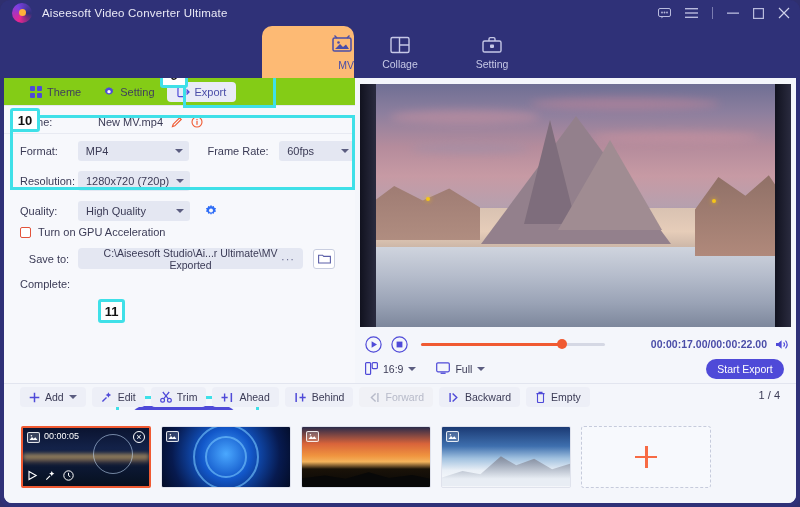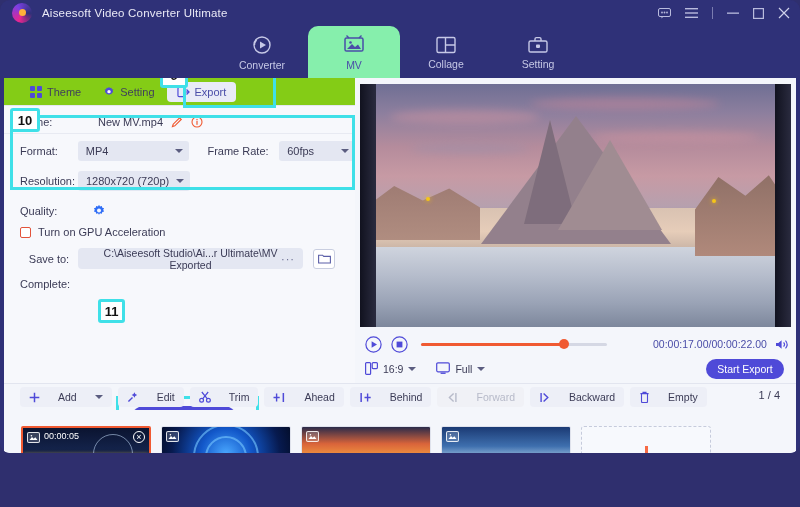--- a/index.html
+++ b/index.html
@@ -4,21 +4,21 @@
 <style>
   * { box-sizing: border-box; margin:0; padding:0; }
   html,body { width:800px; height:507px; overflow:hidden; }
   body {
     font-family: "Liberation Sans", sans-serif;
     font-size: 11px;
     background: #2f2f6e;
     color: #3b3b56;
   }
   .window {
-    position:absolute; left:0; top:0; width:800px; height:453px;
+    position:absolute; left:0; top:0; width:800px; height:507px;
     background:#2f3178;
     border-radius:10px;
     overflow:hidden;
   }
 
   
   .titlebar {
     position:absolute; left:0; top:0; width:800px; height:26px;
     display:flex; align-items:center;
   }
@@ -46,21 +46,21 @@
   .tabbar {
     position:absolute; left:0; top:26px; width:800px; height:52px;
     display:flex; justify-content:center; align-items:flex-end; gap:0;
   }
   .tab {
     width:92px; height:52px;
     display:flex; flex-direction:column; align-items:center; justify-content:center;
     gap:3px; color:#c6c8e6; font-size:10.5px;
     border-radius:10px 10px 0 0;
   }
-  .tab.active { background:#86efac; color:#4a4da8; }
+  .tab.active { background:#fdba74; color:#4a4da8;align-items:flex-end; }
   .tab svg { display:block; }
 
   
   .content {
     position:absolute; left:4px; top:78px; width:792px; height:425px;
     background:#f4f6fb; border-radius:0 0 8px 8px; overflow:hidden;
   }
   .leftpane {
     position:absolute; left:0; top:0; width:351px; height:305px;
     background:#f7f8fc;
@@ -170,21 +170,21 @@
   }
   .stage-border-l, .stage-border-r {
     position:absolute; top:0; bottom:0; width:16px;
     background:linear-gradient(90deg,#11121f,#2a2b3f);
   }
   .stage-border-l { left:0; } .stage-border-r { right:0; }
   .lamp { position:absolute; width:4px; height:4px; border-radius:50%; background:#f5c518; box-shadow:0 0 5px #f5c518; }
 
   
   .playerbar { position:absolute; left:0; top:252px; width:441px; height:53px; }
-  .prow1 { position:absolute; left:10px; top:2px; width:425px; height:24px; display:flex; align-items:center; }
+  .prow1 { position:absolute; left:10px; top:2px; width:425px; height:24px; display:flex; align-items:center;font-weight:bold; }
   .pbtn { width:18px; height:18px; margin-right:8px; display:flex; align-items:center; }
   .track {
     position:relative; margin-left:4px; width:186px; height:3px;
     background:#d5d8e4; border-radius:2px;
   }
   .track .filled { position:absolute; left:0; top:0; height:3px; background:#f05a32; border-radius:2px; }
   .track .knob { position:absolute; top:-3.5px; width:10px; height:10px; border-radius:50%; background:#f05a32; }
   .timetext { margin-left:46px; font-size:10.5px; color:#4a4da8; white-space:nowrap; }
   .volbtn { margin-left:8px; display:flex; align-items:center; }
   .prow2 { position:absolute; left:10px; top:27px; width:425px; height:24px; display:flex; align-items:center; }
@@ -196,21 +196,21 @@
     display:flex; align-items:center; justify-content:center; font-size:10.5px;
   }
 
   
   .toolbar {
     position:absolute; left:0; top:305px; width:792px; height:27px;
     display:flex; align-items:center; padding-left:16px; gap:6px;
     border-top:1px solid #e2e5ef;
   }
   .tbtn {
-    display:flex; align-items:center; gap:18px; height:20px;
+    display:flex; align-items:center; gap:5px; height:20px;
     padding:0 9px; border-radius:4px; background:#edeff7;
     font-size:10.5px; color:#3b3b56;
   }
   .tbtn.disabled { color:#b7bac9; background:#f0f1f6; }
   .tbtn svg { display:block; }
   .pager {
     position:absolute; right:16px; top:5px; font-size:11px; color:#3b3b56;
   }
 
   
@@ -302,30 +302,20 @@
       </div>
       <div class="wb">
         <svg width="12" height="12" viewBox="0 0 12 12">
             <path d="M1 1 L11 11 M11 1 L1 11" stroke="#cfd1ea" stroke-width="1.2"></path>
           </svg>
       </div>
     </div>
   </div>
 
   <div class="tabbar">
-    <div class="tab">
-      <span>
-        <svg width="22" height="22" viewBox="0 0 22 22">
-            <circle cx="11" cy="11" r="8" fill="none" stroke="#c6c8e6" stroke-width="1.4"></circle>
-            <path d="M9 7.5 L15 11 L9 14.5 Z" fill="#c6c8e6"></path>
-            <path d="M3.5 11 a7.5 7.5 0 0 1 2-5" fill="none" stroke="#c6c8e6" stroke-width="1.4"></path>
-          </svg>
-      </span>
-      <span>Converter</span>
-    </div>
     <div class="tab active">
       <span>
         <svg width="24" height="22" viewBox="0 0 24 22">
             <rect x="3" y="4" width="18" height="13" rx="1.6" fill="none" stroke="#4a4da8" stroke-width="1.5"></rect>
             <circle cx="8.5" cy="8.5" r="1.3" fill="#4a4da8"></circle>
             <path d="M5 15 L10 10 L13 13 L16 10.5 L19 15 Z" fill="#4a4da8"></path>
             <path d="M7 4 L4.5 1.5 M17 4 L19.5 1.5" stroke="#4a4da8" stroke-width="1.4"></path>
           </svg>
       </span>
       <span>MV</span>
@@ -419,20 +409,24 @@
         </div>
         <div class="frow">
           <div class="field-label">Resolution:</div>
           <div class="select w1">
             <span>1280x720 (720p)</span>
             <span class="caret"></span>
           </div>
         </div>
         <div class="frow">
           <div class="field-label">Quality:</div>
+          <div class="select w1">
+            <span>High Quality</span>
+            <span class="caret"></span>
+          </div>
           <span class="gearbtn">
             <svg width="14" height="14" viewBox="0 0 14 14">
                 <path d="M7 0.8l1 1.6 1.8-.5.5 1.8 1.8.5-.9 1.6.9 1.6-1.8.5-.5 1.8-1.8-.5-1 1.6-1-1.6-1.8.5-.5-1.8-1.8-.5.9-1.6-.9-1.6 1.8-.5.5-1.8 1.8.5z" fill="#2f6df6"></path>
                 <circle cx="7" cy="6.6" r="2" fill="#f7f8fc"></circle>
               </svg>
           </span>
         </div>
       </div>
 
       <div class="gpurow">

